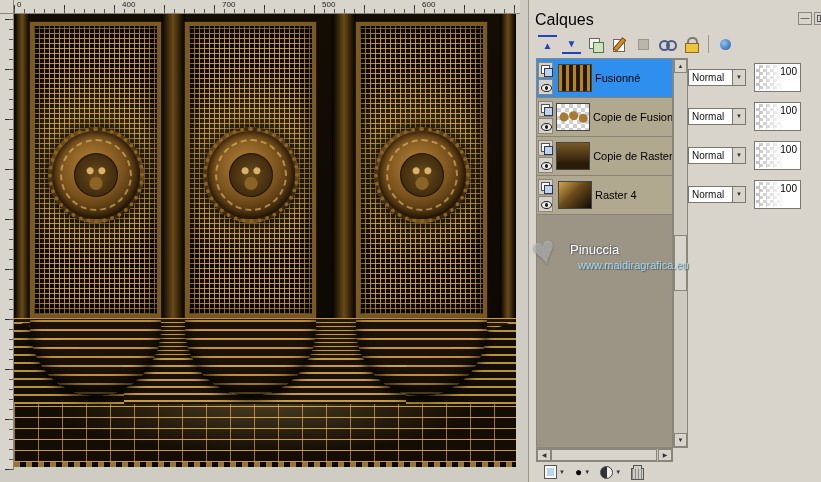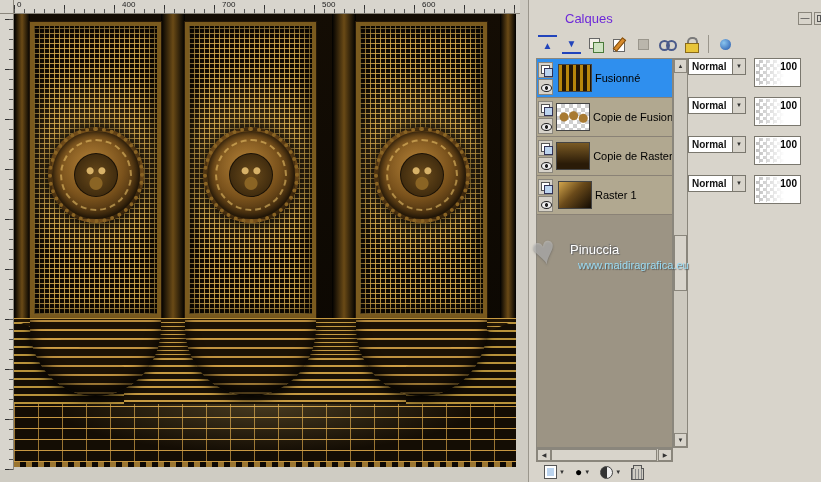--- a/index.html
+++ b/index.html
@@ -58,21 +58,21 @@
   .drape.d1{left:16px;} .drape.d2{left:171px;} .drape.d3{left:342px;}
   .bricks{left:0;top:390px;width:502px;height:58px;background-color:#140d04;
     background-image:
       radial-gradient(ellipse at 50% 0%,rgba(255,220,130,.22),transparent 60%),
       repeating-linear-gradient(0deg,rgba(210,160,70,.95) 0 1px,transparent 1px 11px),
       repeating-linear-gradient(90deg,rgba(210,160,70,.7) 0 1px,transparent 1px 24px);}
   .band-bottom{left:0;top:448px;width:502px;height:5px;background:repeating-linear-gradient(90deg,#9a7530 0 6px,#0d0803 6px 12px);}
 
   
   .lp{left:528px;top:0;width:293px;height:482px;background:#d8d4cb;border-left:1px solid #9a968c;box-sizing:border-box;}
-  .lp-title{left:565px;top:11px;font-size:13px;color:#6d28d9;}
+  .lp-title{left:535px;top:11px;font-size:16px;color:#000000;}
   .btn-min{left:798px;top:12px;width:14px;height:13px;background:#d8d4cb;border:1px solid #8a867c;box-sizing:border-box;
     font-size:9px;line-height:10px;text-align:center;color:#333;}
   .btn-box{left:814px;top:12px;width:10px;height:13px;background:#d8d4cb;border:1px solid #8a867c;box-sizing:border-box;}
   .btn-box::before{content:"";position:absolute;inset:2px;border:1px solid #555;}
   .lp-toolbar{left:538px;top:32px;height:24px;display:flex;gap:5px;align-items:center;}
   .tb{width:19px;height:19px;display:flex;align-items:center;justify-content:center;position:relative;box-sizing:border-box;}
   .tb.arrow{color:#2244bb;font-size:10px;font-weight:bold;}
   .tb.arrow.up{border-top:2px solid #2244bb;}
   .tb.arrow.down{border-bottom:2px solid #2244bb;}
   .tb-pages::before{content:"";position:absolute;left:3px;top:3px;width:9px;height:9px;background:#f4f2ea;border:1px solid #666;}
@@ -112,21 +112,21 @@
   .vscroll .sbtn{position:absolute;left:0;width:13px;height:14px;background:#d8d4cb;border:1px solid #8a867c;box-sizing:border-box;
     font-size:6px;text-align:center;line-height:13px;color:#333;}
   .vscroll .up{top:0;} .vscroll .dn{bottom:0;}
   .vthumb{position:absolute;left:0;top:176px;width:13px;height:56px;background:#d8d4cb;border:1px solid #8a867c;box-sizing:border-box;}
   .hscroll{left:536px;top:448px;width:137px;height:14px;background:#cdc9bf;border:1px solid #8a867c;box-sizing:border-box;}
   .hscroll .sbtn{position:absolute;top:0;width:14px;height:12px;background:#d8d4cb;border:1px solid #8a867c;box-sizing:border-box;
     font-size:6px;text-align:center;line-height:11px;color:#333;}
   .hscroll .lf{left:0;} .hscroll .rt{right:0;}
   .hthumb{position:absolute;left:14px;top:0;width:106px;height:12px;background:#d8d4cb;border:1px solid #8a867c;box-sizing:border-box;}
 
-  .ctrlrow{left:688px;width:133px;height:39px;display:flex;gap:8px;font-weight:bold;}
+  .ctrlrow{left:688px;width:133px;height:39px;display:flex;align-items:center;gap:8px;}
   .blend{width:58px;height:17px;background:#fff;border:1px solid #7a776e;box-sizing:border-box;display:flex;align-items:center;position:relative;}
   .blend .bl-txt{font-size:10px;padding-left:3px;flex:1;}
   .blend .dd{width:13px;height:15px;background:#d8d4cb;border-left:1px solid #7a776e;font-size:6px;text-align:center;line-height:15px;color:#333;box-sizing:border-box;}
   .opacity{width:47px;height:29px;background:#fff;border:1px solid #7a776e;box-sizing:border-box;position:relative;}
   .opacity .chk{position:absolute;left:1px;top:1px;bottom:1px;width:30px;
     background-image:linear-gradient(90deg,transparent,#fff 95%),repeating-conic-gradient(#c0c0c0 0 25%,#fff 0 50%);
     background-size:auto,7px 7px;}
   .opacity .val{position:absolute;right:3px;top:2px;font-size:10px;color:#000;}
 
   .lp-bottom{left:536px;top:462px;width:285px;height:20px;display:flex;align-items:center;gap:10px;padding-left:8px;box-sizing:border-box;}
@@ -229,21 +229,21 @@
       </div>
       <div class="thumb thumb2"></div>
       <span class="lname">Copie de Raster 1</span>
     </div>
     <div class="lrow">
       <div class="rowbtns">
         <div class="mini-btn mini-layer"></div>
         <div class="mini-btn mini-eye"></div>
       </div>
       <div class="thumb thumb3"></div>
-      <span class="lname">Raster 1</span>
+      <span class="lname">Raster 4</span>
     </div>
   </div>
 
   <div class="abs vscroll">
     <div class="sbtn up">▲</div>
     <div class="vthumb"></div>
     <div class="sbtn dn">▼</div>
   </div>
   <div class="abs hscroll">
     <div class="sbtn lf">◀</div>

